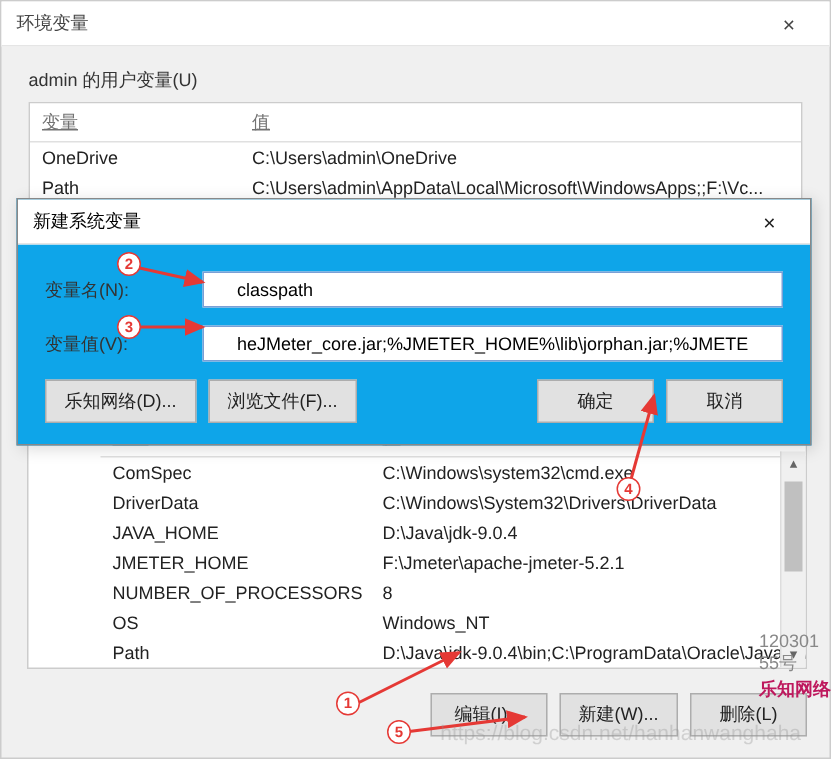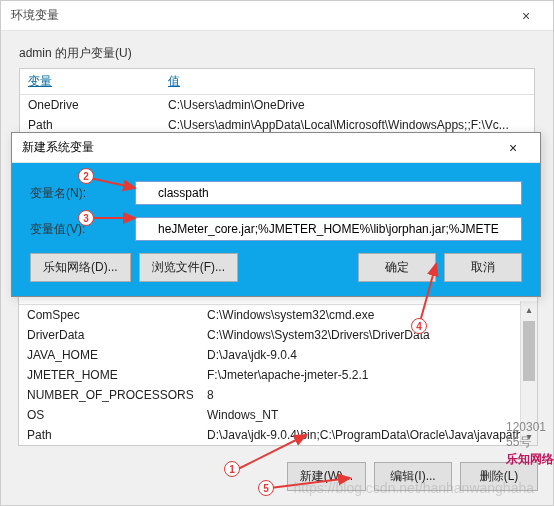--- a/index.html
+++ b/index.html
@@ -5,41 +5,41 @@
 * { box-sizing: border-box; margin: 0; padding: 0; font-family: "Microsoft YaHei", "Segoe UI", sans-serif; font-size: 12px; }
 body { background: #fff; width: 554px; height: 506px; overflow: hidden; position: relative; }
 .bg-window { position: absolute; left: 0; top: 0; width: 554px; height: 506px; background: #f0f0f0; border: 1px solid #ccc; }
 .bg-title { display: flex; justify-content: space-between; align-items: center; padding: 6px 10px; background: #fff; border-bottom: 1px solid #e5e5e5; }
 .bg-title span { color: #444; }
 .bg-close { width: 34px; text-align: center; color: #444; font-size: 14px; }
 .bg-body { padding: 14px 18px; }
 .group-label { margin-bottom: 6px; color: #333; }
 .tbl { background: #fff; border: 1px solid #ccc; }
 .tbl-header { display: flex; background: #fff; border-bottom: 1px solid #e0e0e0; }
-.tbl-header div { padding: 4px 8px; color: #0369a1; text-decoration: underline; }
+.tbl-header div { padding: 4px 8px; color: #737373; text-decoration: underline; }
 .col-name { width: 140px; border-right: 1px solid transparent; }
 .col-val { flex: 1; }
 .tbl-row { display: flex; }
 .tbl-row div { padding: 3px 8px; color: #222; white-space: nowrap; overflow: hidden; }
 
 .modal { position: absolute; left: 11px; top: 132px; width: 530px; background: #0ea5e9; border: 1px solid #888; box-shadow: 2px 2px 10px rgba(0,0,0,0.15); }
 .modal-title { display: flex; justify-content: space-between; align-items: center; padding: 6px 10px; background: #fff; border-bottom: 1px solid #e5e5e5; }
 .modal-close { width: 34px; text-align: center; color: #222; font-size: 14px; cursor: pointer; }
 .modal-body { padding: 18px 18px 14px; }
 .field-row { display: flex; align-items: center; margin-bottom: 12px; }
 .field-label { width: 105px; color: #333; }
 .field-input { flex: 1; border: 1px solid #7a9fd6; padding: 4px 22px; font-size: 12px; background: #fff; }
 .field-input.selected { background: #fff; }
 .btn-row { display: flex; gap: 8px; margin-top: 4px; }
 .btn { background: #e1e1e1; border: 1px solid #adadad; padding: 5px 12px; min-width: 88px; text-align: center; cursor: pointer; color: #222; }
 .btn.small { min-width: 78px; }
 .spacer { flex: 1; }
 
 .sys-area { position: absolute; left: 18px; top: 278px; width: 520px; }
-.sys-tbl { background: #fff; border: 1px solid #ccc; position: relative; }
+.sys-tbl { background: #fff; border: 1px solid #ccc; position: relative; padding-left: 48px; }
 .sys-tbl .scrollbar { position: absolute; right: 0; top: 22px; bottom: 0; width: 17px; background: #f0f0f0; border-left: 1px solid #ddd; }
 .sys-tbl .scrollbar .up, .sys-tbl .scrollbar .down { height: 17px; text-align: center; color: #666; font-size: 10px; line-height: 17px; cursor: pointer; }
 .sys-tbl .scrollbar .thumb { position: absolute; left: 2px; right: 2px; top: 20px; height: 60px; background: #c0c0c0; }
 .sys-tbl .scrollbar .down { position: absolute; bottom: 0; left:0; right:0; }
 .sys-btn-row { display: flex; justify-content: flex-end; gap: 8px; margin-top: 16px; }
 
 .arrow { position: absolute; pointer-events: none; }
 .circle-num { position: absolute; width: 16px; height: 16px; border-radius: 50%; background: #fff; border: 1.5px solid #e53935; color: #e53935; font-size: 10px; font-weight: bold; display: flex; align-items: center; justify-content: center; pointer-events: none; }
 
 .watermark { position: absolute; right: 20px; bottom: 10px; color: rgba(150,150,150,0.35); font-size: 14px; pointer-events: none; }
@@ -115,22 +115,22 @@
           <div class="col-val">D:\Java\jdk-9.0.4\bin;C:\ProgramData\Oracle\Java\javapath;C:\...</div>
         </div>
       </div>
     <div class="scrollbar">
       <div class="up">▴</div>
       <div class="thumb"></div>
       <div class="down">▾</div>
     </div>
   </div>
   <div class="sys-btn-row">
+    <div class="btn small">编辑(I)...</div>
     <div class="btn small">新建(W)...</div>
-    <div class="btn small">编辑(I)...</div>
     <div class="btn small">删除(L)</div>
   </div>
 
 </div>
 
 <div class="modal">
   <div class="modal-title">
     <span>新建系统变量</span>
     <span class="modal-close">×</span>
   </div>

